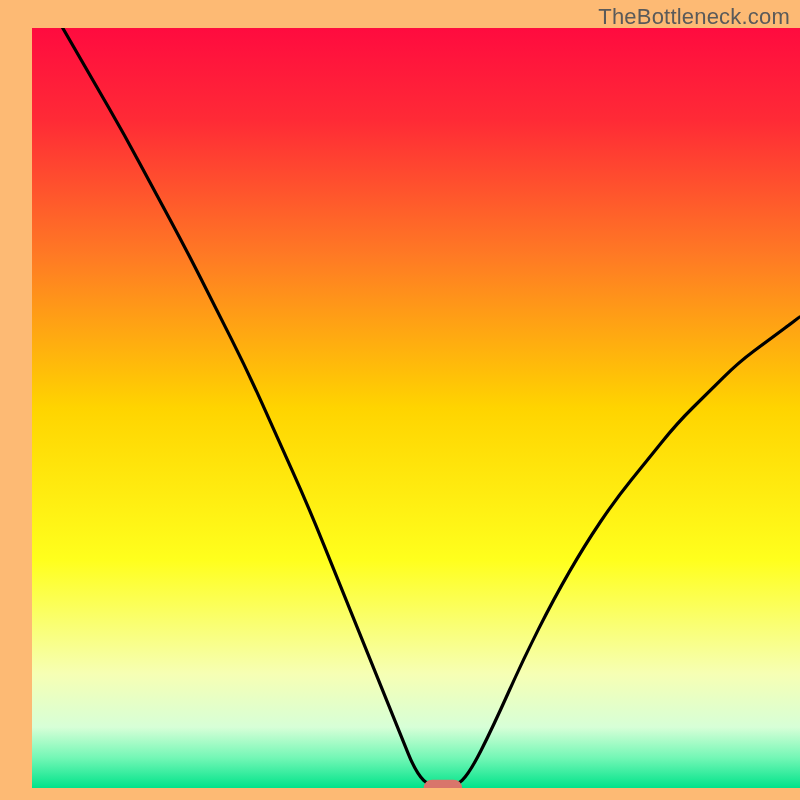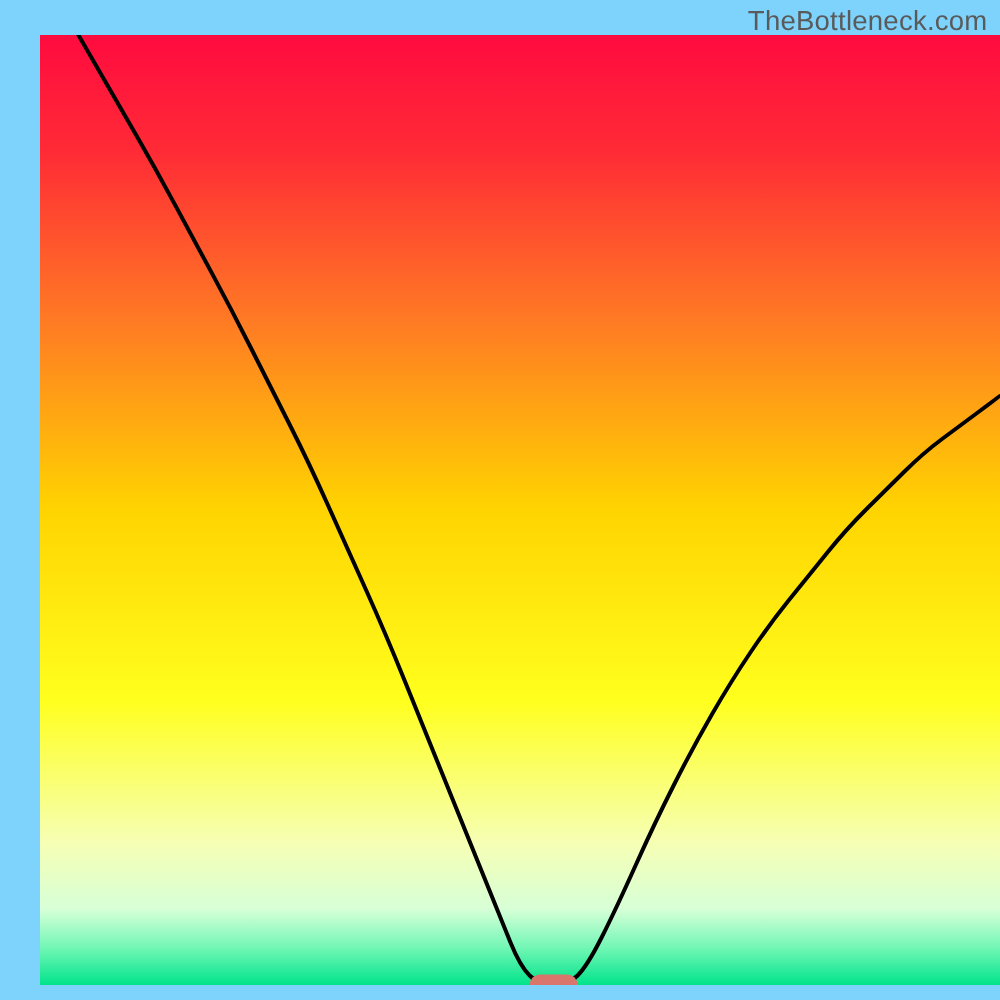--- a/index.html
+++ b/index.html
@@ -8,21 +8,21 @@
     width: 800px;
     height: 800px;
     overflow: hidden;
     background: #000;
     font-family: Arial, Helvetica, sans-serif;
   }
   .frame {
     position: relative;
     width: 800px;
     height: 800px;
-    background: #7dd3fc;
+    background: #fdba74;
   }
   .attribution {
     position: absolute;
     top: 4px;
     right: 10px;
     color: #5a5a5a;
     font-size: 22px;
     font-weight: 500;
     letter-spacing: 0.2px;
     z-index: 10;

